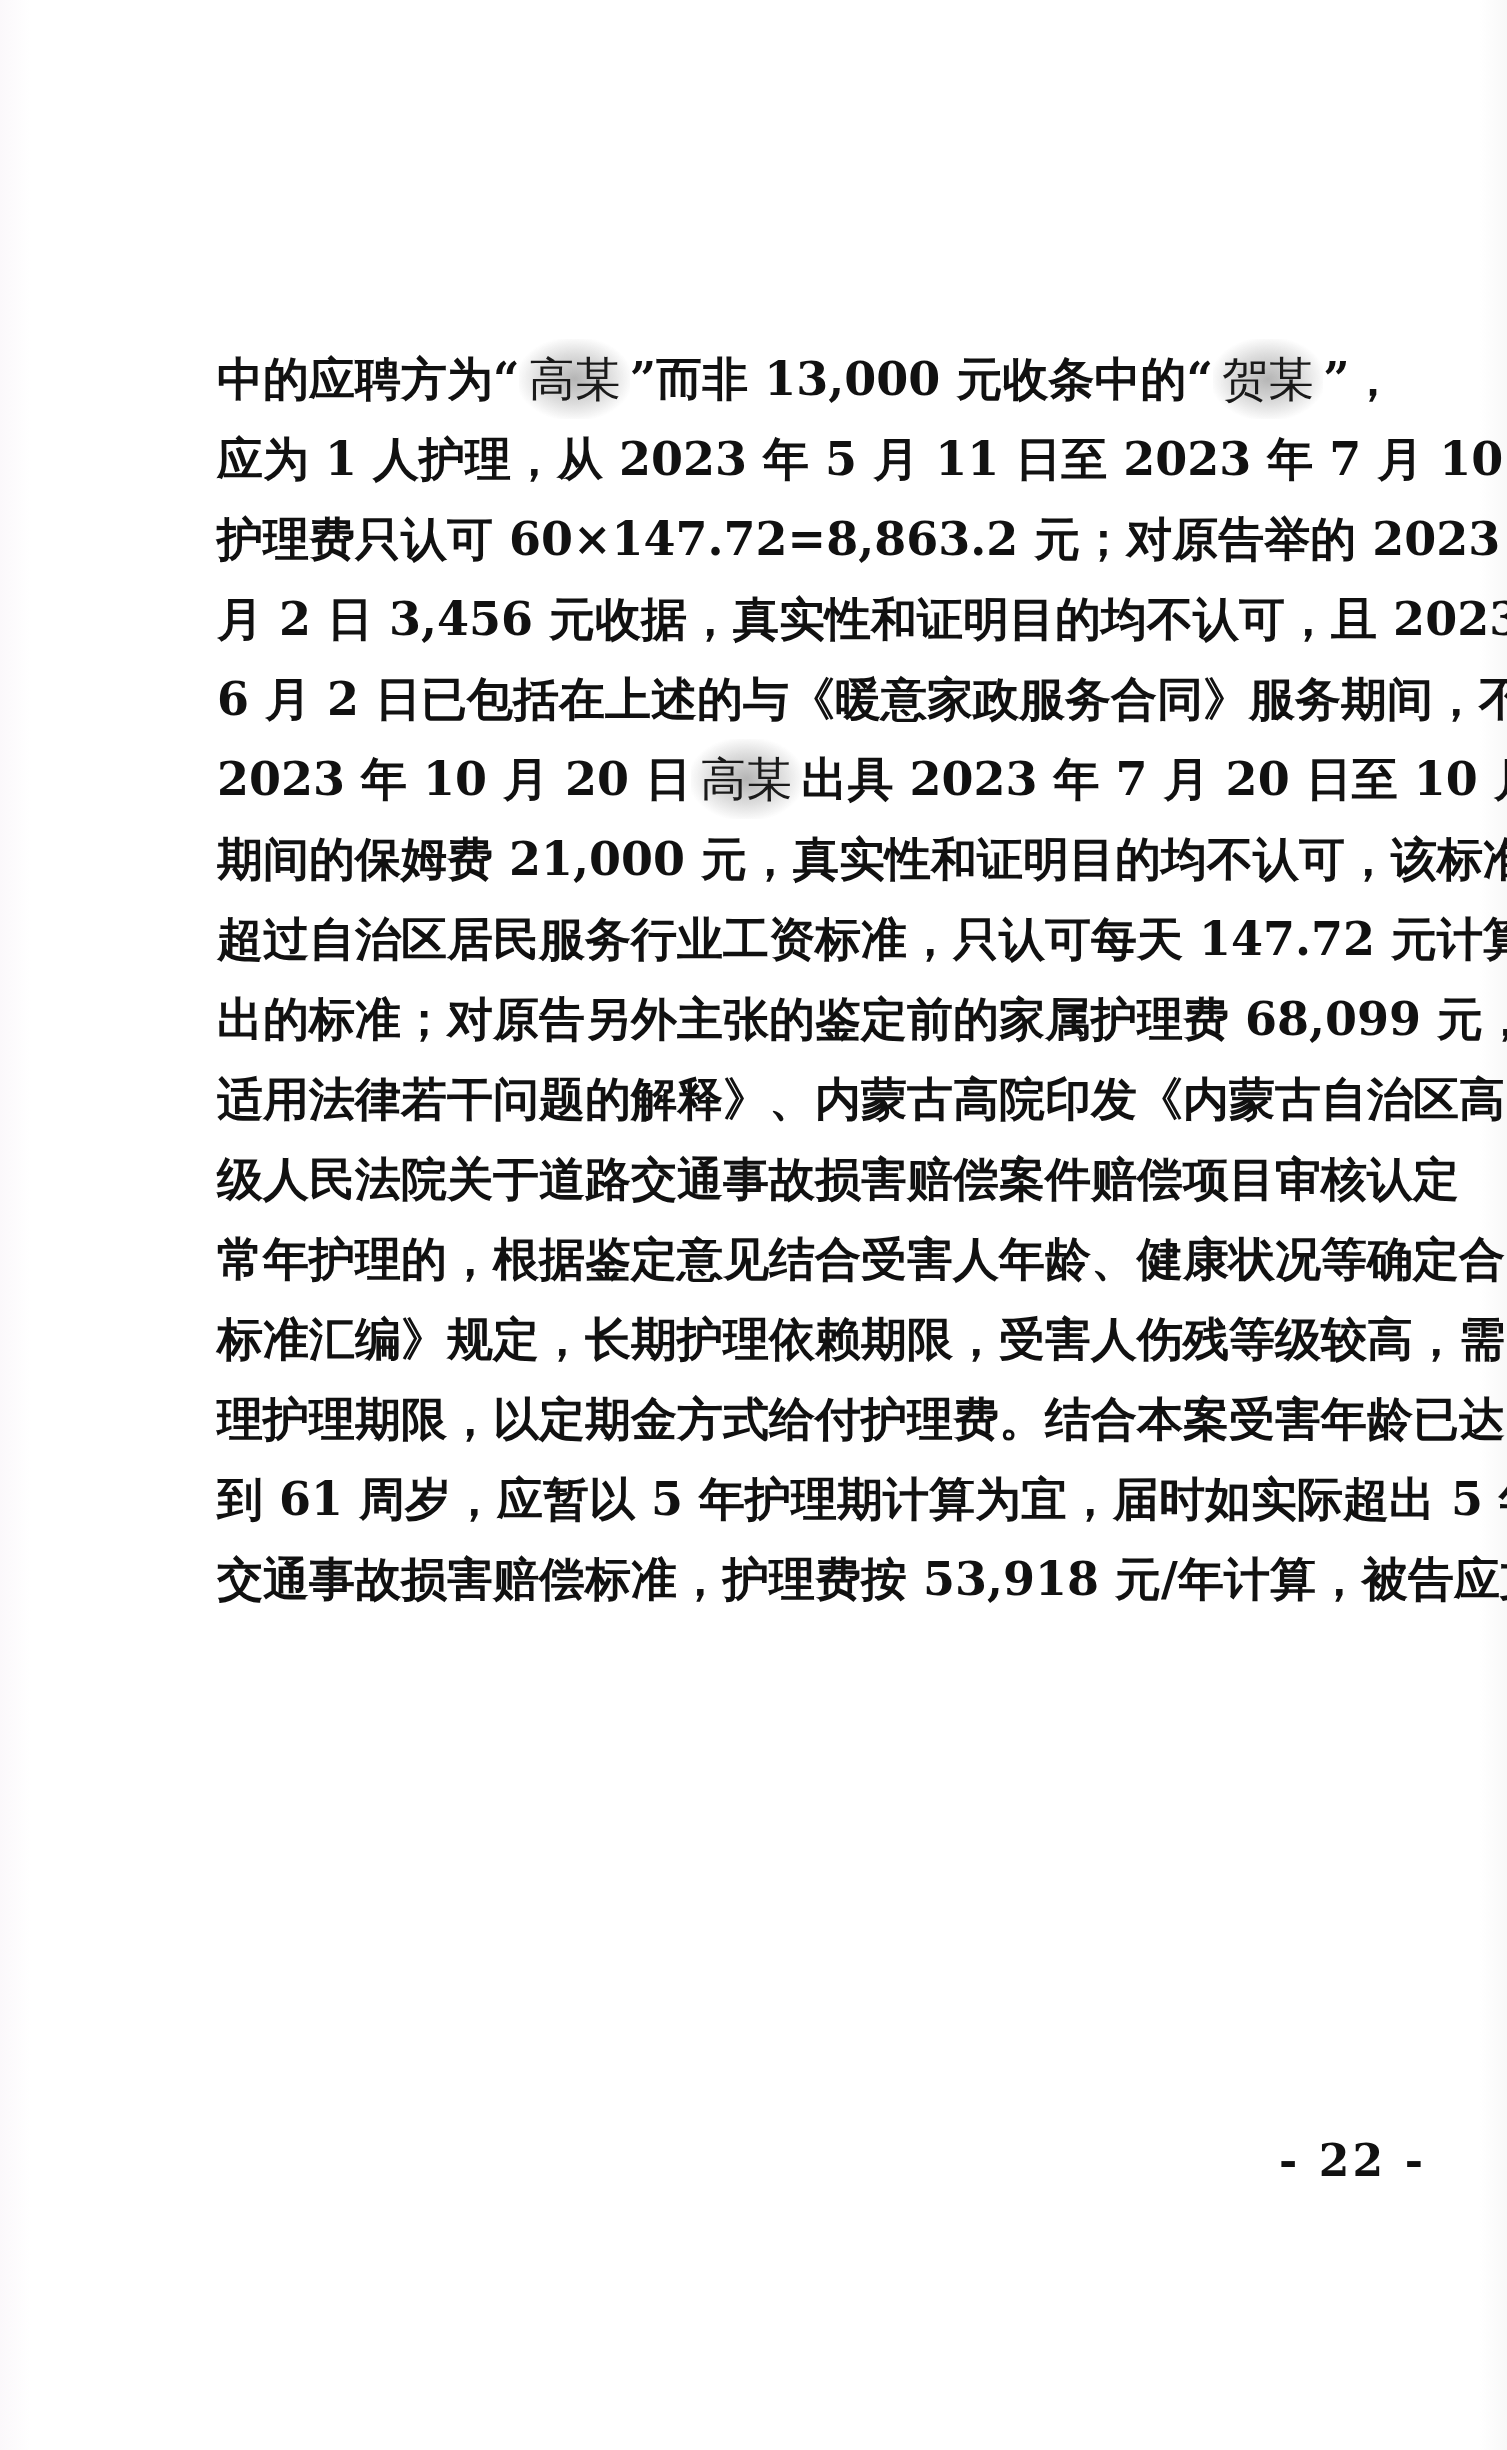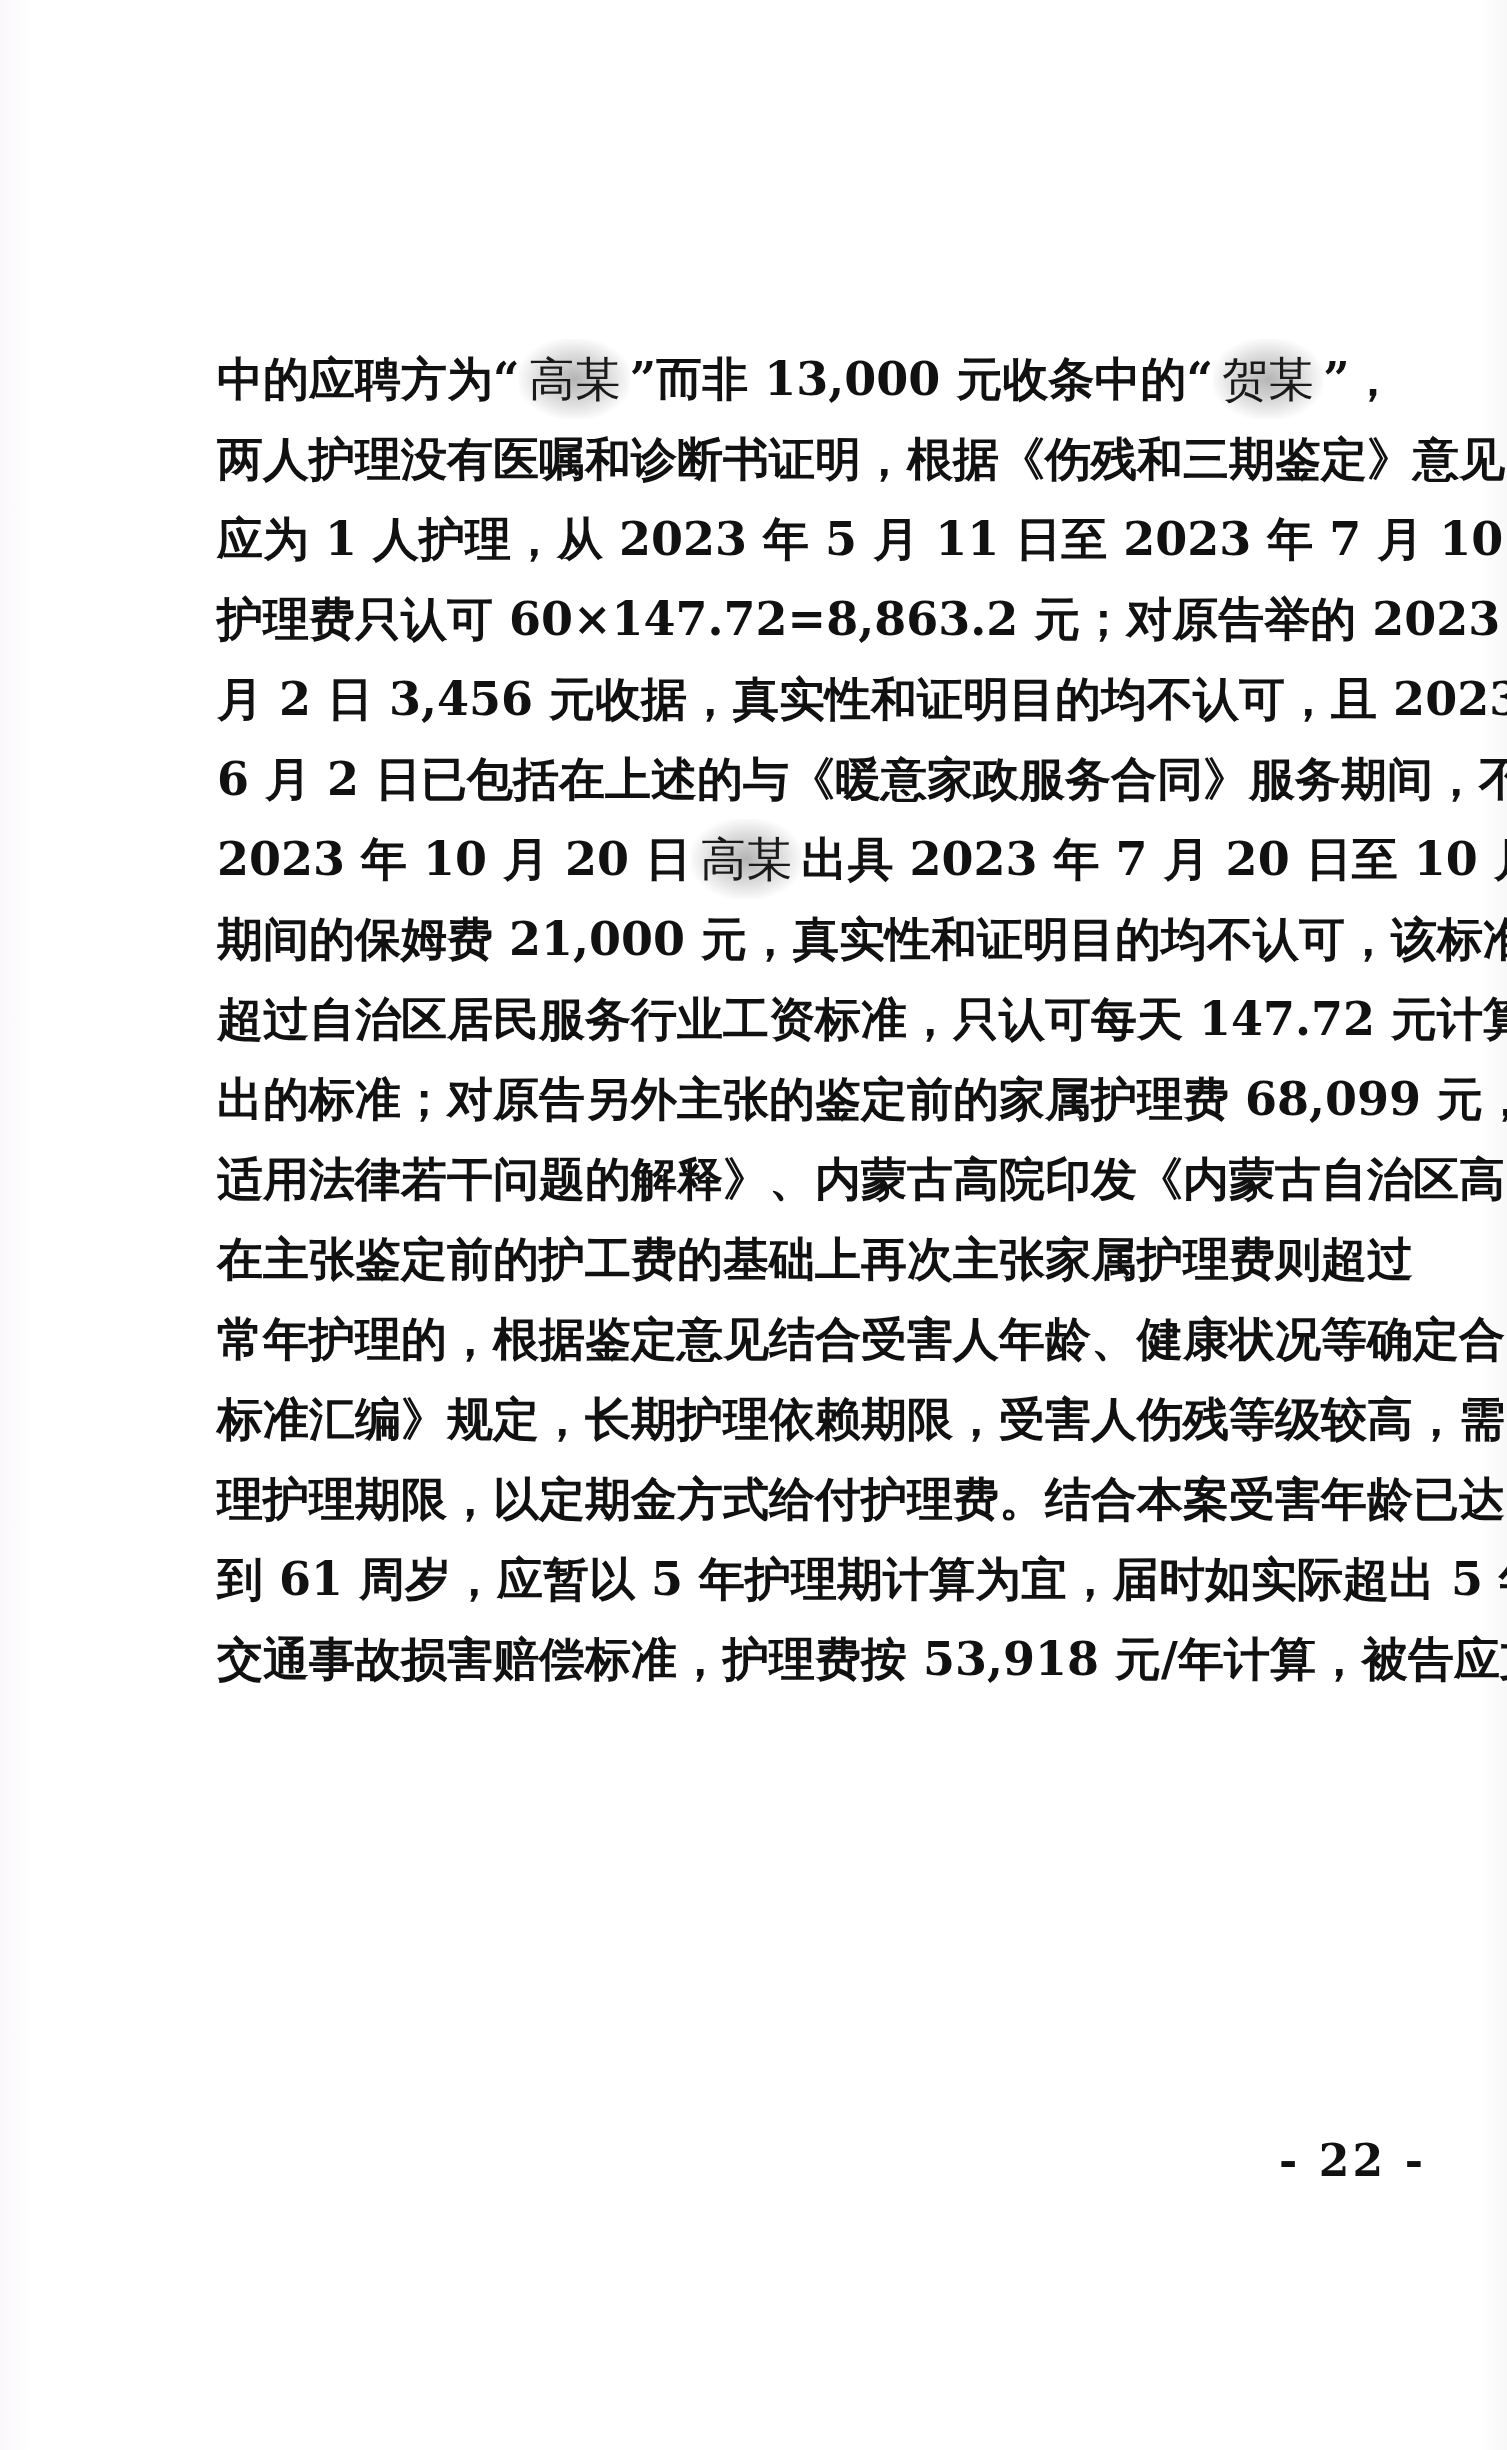--- a/index.html
+++ b/index.html
@@ -63,31 +63,30 @@
       color: #111111;
       letter-spacing: 3.1px;
     }
   </style>
 </head>
 <body>
 
 <div class="page">
   <div class="body-text" id="body-text">
       <span class="line"><span>中的应聘方为“</span><span class="redact">高某</span><span>”而非 13,000 元收条中的“</span><span class="redact">贺某</span><span>”，</span></span>
-      <span class="line"><span>两人护理没有医嘱和诊断书证明，根据《伤残和三期鉴定》意见</span></span>
       <span class="line"><span>应为 1 人护理，从 2023 年 5 月 11 日至 2023 年 7 月 10 日期间的</span></span>
       <span class="line"><span>护理费只认可 60×147.72=8,863.2 元；对原告举的 2023 年 6</span></span>
       <span class="line"><span>月 2 日 3,456 元收据，真实性和证明目的均不认可，且 2023 年</span></span>
       <span class="line"><span>6 月 2 日已包括在上述的与《暖意家政服务合同》服务期间，不</span></span>
       <span class="line"><span>2023 年 10 月 20 日</span><span class="redact">高某</span><span>出具 2023 年 7 月 20 日至 10 月 20 日</span></span>
       <span class="line"><span>期间的保姆费 21,000 元，真实性和证明目的均不认可，该标准</span></span>
       <span class="line"><span>超过自治区居民服务行业工资标准，只认可每天 147.72 元计算</span></span>
       <span class="line"><span>出的标准；对原告另外主张的鉴定前的家属护理费 68,099 元，</span></span>
       <span class="line"><span>适用法律若干问题的解释》、内蒙古高院印发《内蒙古自治区高</span></span>
-      <span class="line"><span>在主张鉴定前的护工费的基础上再次主张家属护理费则超过</span></span>
+      <span class="line"><span>级人民法院关于道路交通事故损害赔偿案件赔偿项目审核认定</span></span>
       <span class="line"><span>常年护理的，根据鉴定意见结合受害人年龄、健康状况等确定合</span></span>
       <span class="line"><span>标准汇编》规定，长期护理依赖期限，受害人伤残等级较高，需</span></span>
       <span class="line"><span>理护理期限，以定期金方式给付护理费。结合本案受害年龄已达</span></span>
       <span class="line"><span>到 61 周岁，应暂以 5 年护理期计算为宜，届时如实际超出 5 年</span></span>
       <span class="line last"><span>交通事故损害赔偿标准，护理费按 53,918 元/年计算，被告应支</span></span>
     </div>
   <div class="page-number">- 22 -</div>
 </div>
 
 

